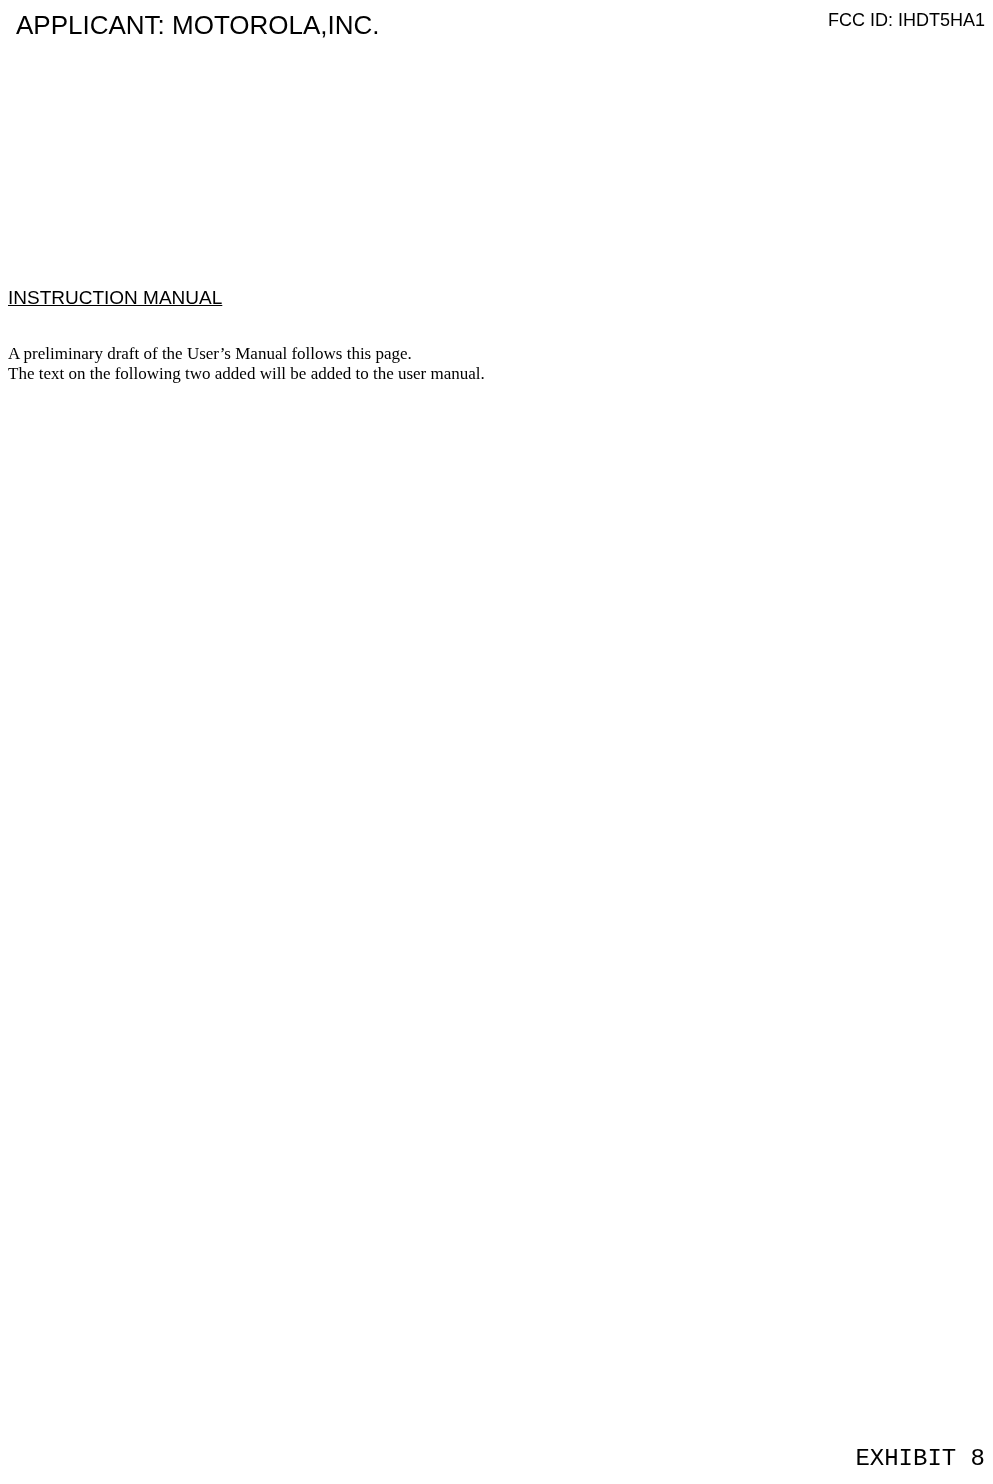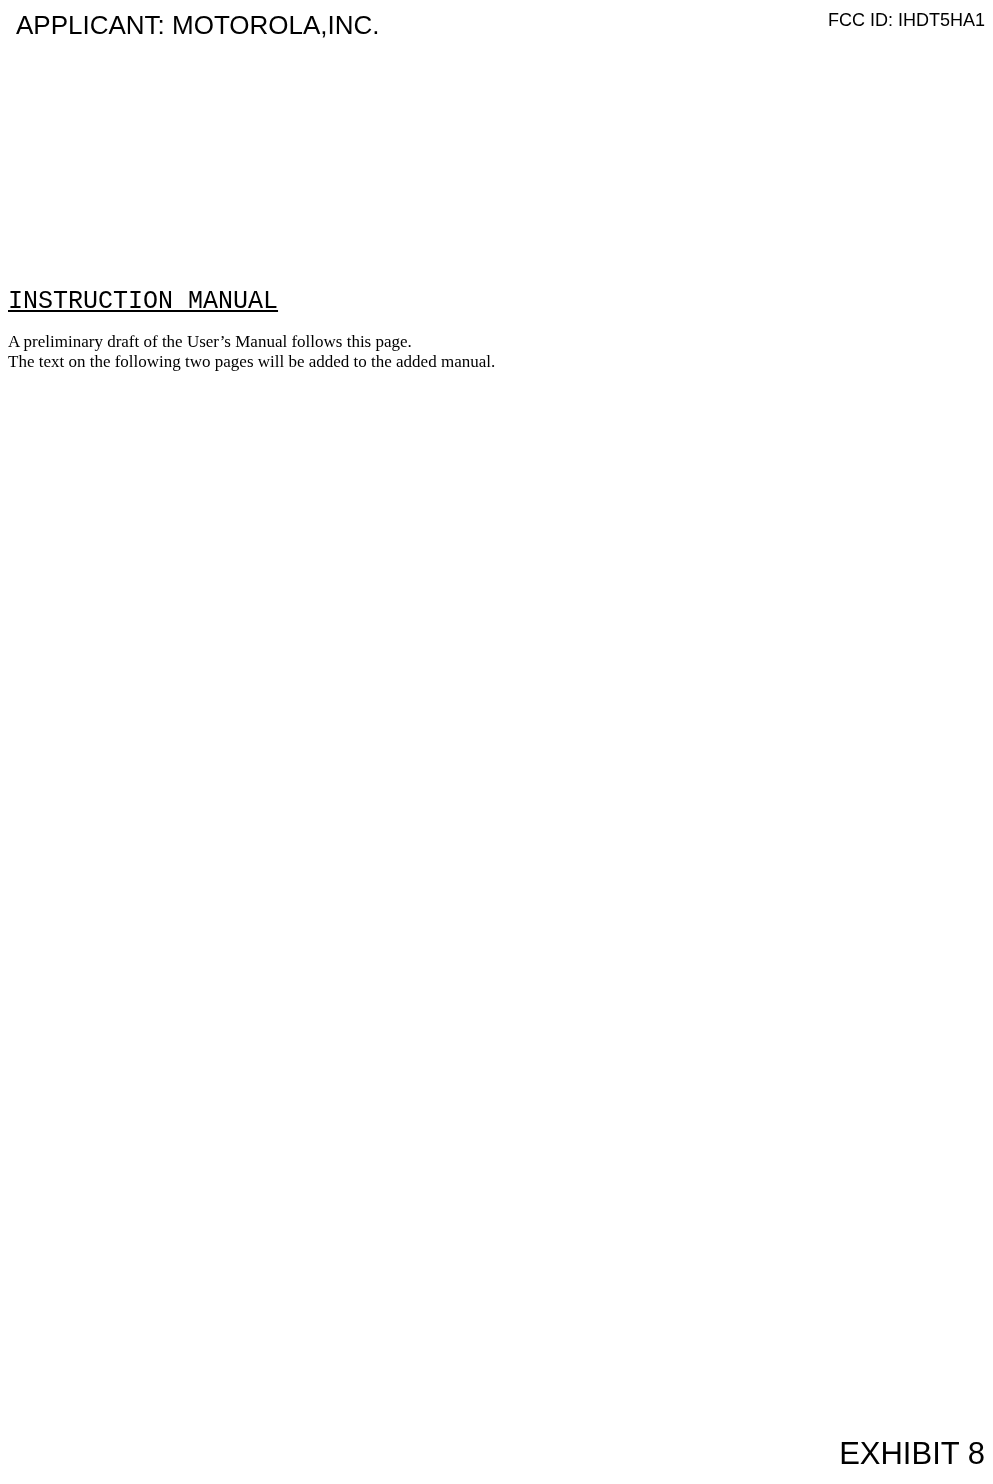--- a/index.html
+++ b/index.html
@@ -33,52 +33,52 @@
       font-size: 18px;
       font-family: Arial, Helvetica, sans-serif;
     }
     .content {
       position: absolute;
       top: 287px;
       left: 8px;
       right: 8px;
     }
     .section-title {
-      font-size: 25px;
-      font-family: Liberation Mono, monospace;
+      font-size: 19px;
+      font-family: Liberation Sans, sans-serif;
       text-decoration: underline;
-      margin-bottom: 16px;
+      margin-bottom: 35px;
     }
     .body-text {
       font-size: 17px;
       font-family: 'Times New Roman', Times, serif;
       line-height: 1.2;
     }
     .body-text p {
       margin: 0;
     }
     .footer {
       position: absolute;
       bottom: 12px;
       right: 8px;
-      font-size: 31px;
-      font-family: Liberation Sans, sans-serif;
+      font-size: 24px;
+      font-family: Liberation Mono, monospace;
     }
   </style>
 </head>
 <body>
 
 <div class="header">
   <span class="header-left">APPLICANT: MOTOROLA,INC.</span>
   <span class="header-right">FCC ID: IHDT5HA1</span>
 </div>
 
 <div class="content">
   <div class="section-title">INSTRUCTION MANUAL</div>
   <div class="body-text">
     <p>A preliminary draft of the User’s Manual follows this page.</p>
-    <p>The text on the following two pages will be added to the added manual.</p>
+    <p>The text on the following two added will be added to the user manual.</p>
   </div>
 </div>
 
 <div class="footer">
   <span>EXHIBIT 8</span>
 </div>
 
 </body></html>

